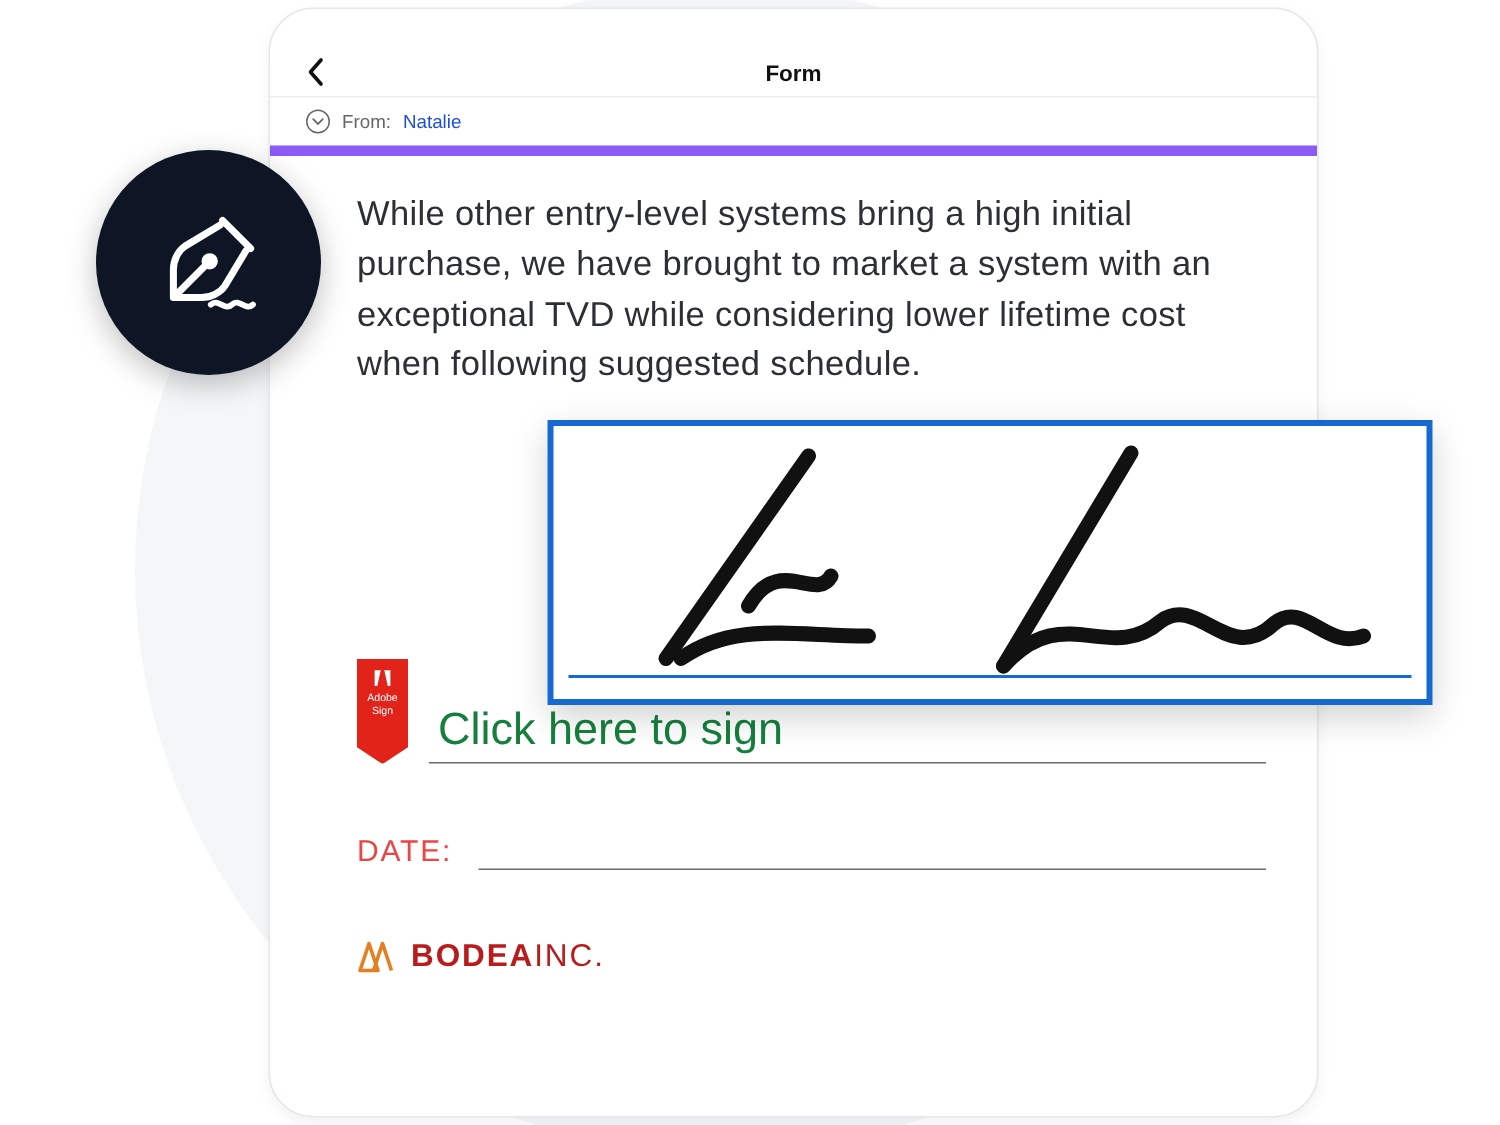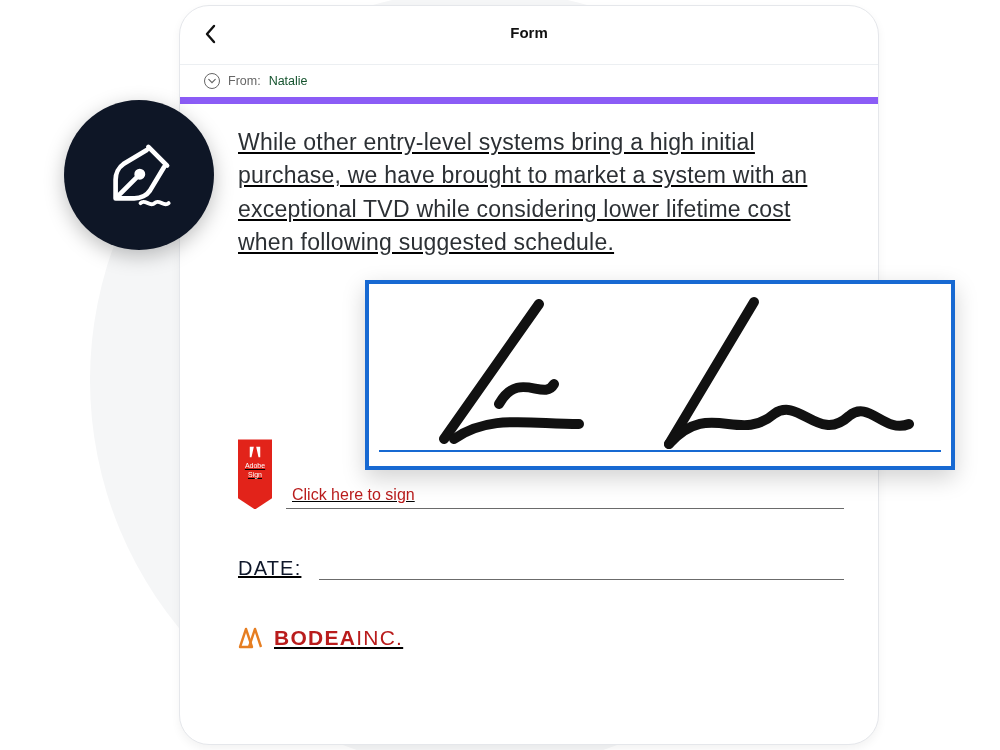--- a/index.html
+++ b/index.html
@@ -33,21 +33,21 @@
     background: #fff;
     border: 1px solid #e5e7eb;
     border-radius: 30px;
     box-shadow: 0 4px 10px rgba(0,0,0,.05);
     overflow: hidden;
   }
   .tablet-inner { padding: 18px 24px 0 24px; }
 
   .nav-bar {
     display: flex;
-    align-items: flex-start;
+    align-items: flex-end;
     height: 34px;
     position: relative;
   }
   .back { width: 22px; display:flex; align-items:center; }
   .nav-title {
     position: absolute;
     left: 0; right: 0;
     text-align: center;
     font-weight: 700;
     font-size: 15px;
@@ -63,23 +63,23 @@
     color: #666;
     border-top: 1px solid #eceff2;
     border-bottom: 7px solid #8b5cf6;
     margin: 6px -24px 0 -24px;
     padding: 8px 24px;
   }
   .from-row .exp {
     width: 16px; height:16px; border:1.3px solid #666; border-radius:50%;
     display:flex; align-items:center; justify-content:center;
   }
-  .from-row .sender { color: #14532d; }
-
-  .doc-area { padding: 22px 10px 0 34px; text-decoration: underline; }
+  .from-row .sender { color: #1d4ed8; }
+
+  .doc-area { padding: 22px 10px 0 34px; }
   .doc-text {
     font-size: 23px;
     line-height: 1.45;
     color: #2c3034;
     font-weight: 500;
     letter-spacing: .01em;
   }
 
   .sign-field {
     margin-top: 180px;
@@ -100,41 +100,41 @@
     justify-content: flex-start;
     padding-top: 6px;
     color: #fff;
     font-size: 7px;
     line-height: 1;
   }
   .adobe-tab .aicon { width:14px; height:14px; margin-bottom:3px; }
 
   .sig-line-block { flex: 1; }
   .click-to-sign {
-    color: #b91c1c;
-    font-size: 16px;
+    color: #15803d;
+    font-size: 30px;
     font-weight: 400;
     padding: 6px 0 2px 6px;
   }
   .sig-rule, .date-rule {
     border-bottom: 1.5px solid #6b6b6b;
     width: 100%;
   }
   .sig-rule { margin-top: 2px; }
 
   .date-row {
     margin-top: 48px;
     display: flex;
     align-items: flex-end;
     gap: 18px;
   }
   .date-label {
     font-size: 20px;
     letter-spacing: .06em;
-    color: #0f172a;
+    color: #ef4444;
     font-weight: 500;
   }
   .date-rule { flex: 1; border-bottom: 1.3px solid #6b6b6b; height: 18px; }
 
   .brand-row {
     margin-top: 46px;
     display: flex;
     align-items: center;
     gap: 10px;
   }

